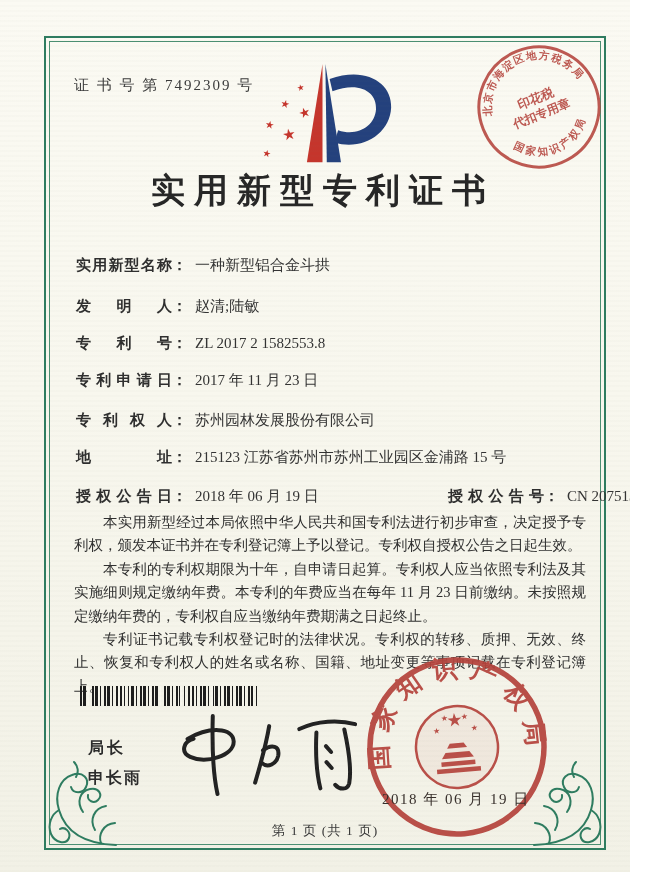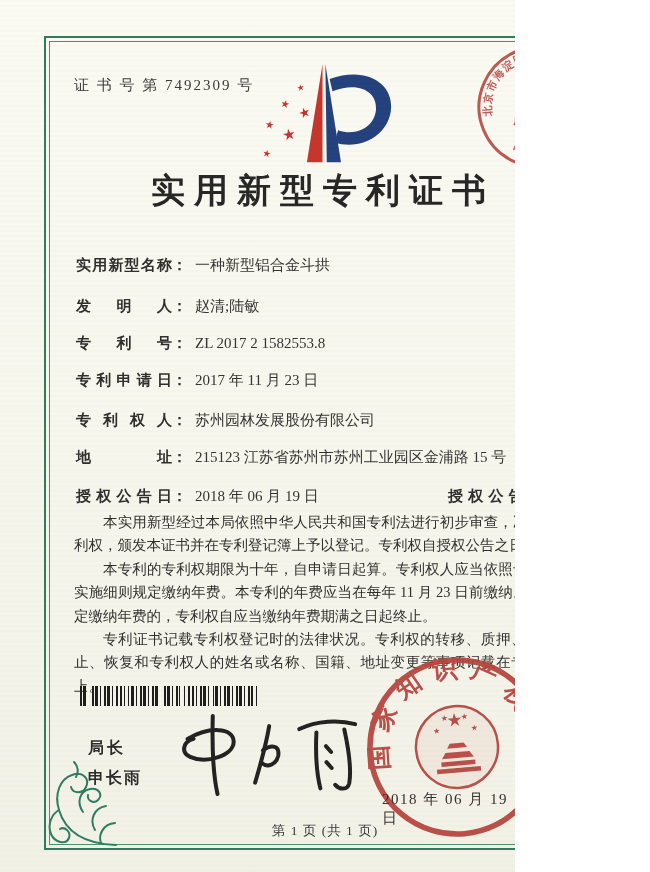--- a/index.html
+++ b/index.html
@@ -1,17 +1,17 @@
 <!DOCTYPE html>
 <html><head>
 <meta charset="utf-8">
 <style>
   html,body{margin:0;padding:0;}
   body{width:650px;height:872px;background:#ffffff;font-family:"Liberation Serif","DejaVu Serif",serif;}
-  .page{position:relative;width:515px;height:872px;overflow:hidden;
+  .page{position:relative;width:630px;height:872px;overflow:hidden;
     background:linear-gradient(180deg,#fbfaf3 0%,#f8f7ee 45%,#f2f1e6 100%);}
   .page::after{content:"";position:absolute;inset:0;pointer-events:none;
     background:repeating-linear-gradient(0deg,rgba(120,130,110,0.025) 0 2px,transparent 2px 5px);}
   .frame{position:absolute;left:44px;top:36px;width:558px;height:810px;border:2px solid #2e7c60;}
   .frame-inner{position:absolute;inset:3px;border:1px solid #4a8f72;}
   .cert-no{position:absolute;left:74px;top:76px;font-size:15px;color:#3a3a3a;letter-spacing:2px;}
   .logo-wrap{position:absolute;left:44px;top:62px;width:558px;text-align:center;}
   .title{position:absolute;left:44px;top:168px;width:558px;text-align:center;
     font-size:34px;font-weight:700;color:#262626;letter-spacing:9px;}
   .field-row{position:absolute;left:76px;font-size:15px;color:#333;white-space:nowrap;}

